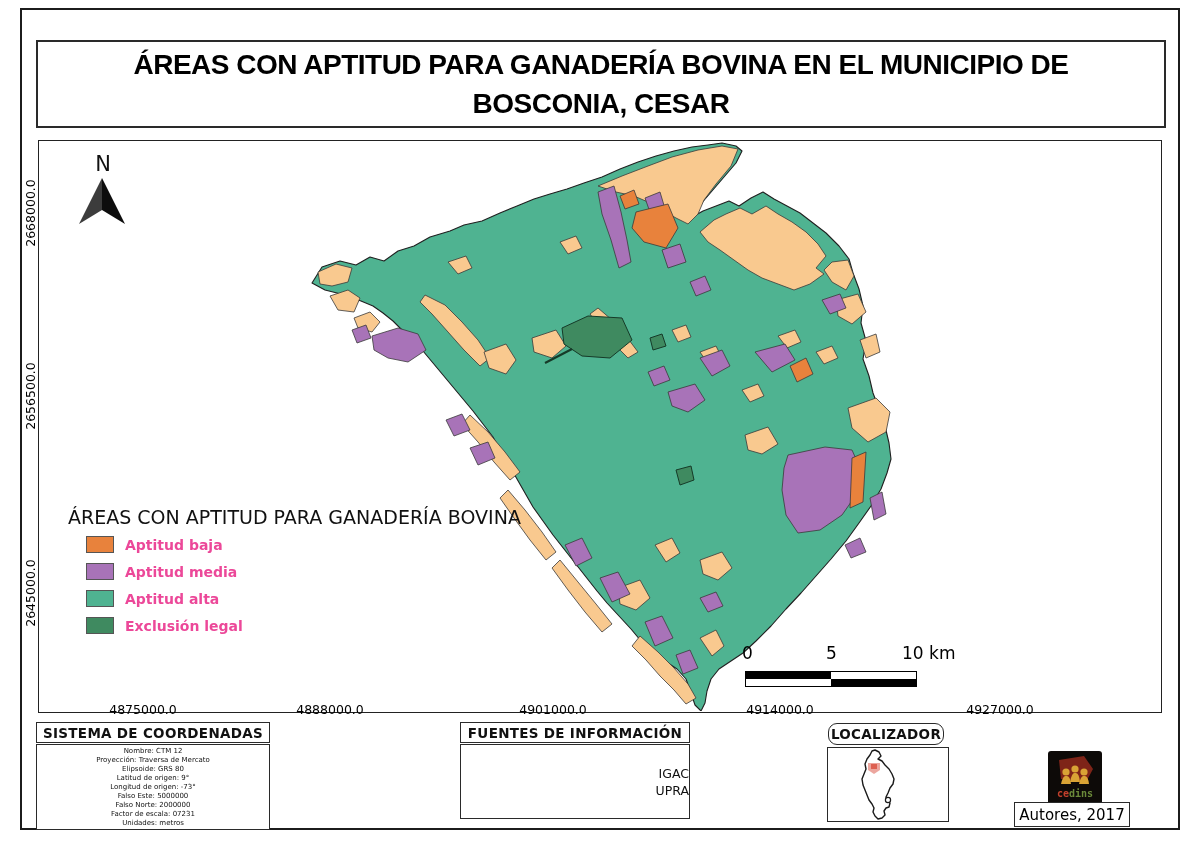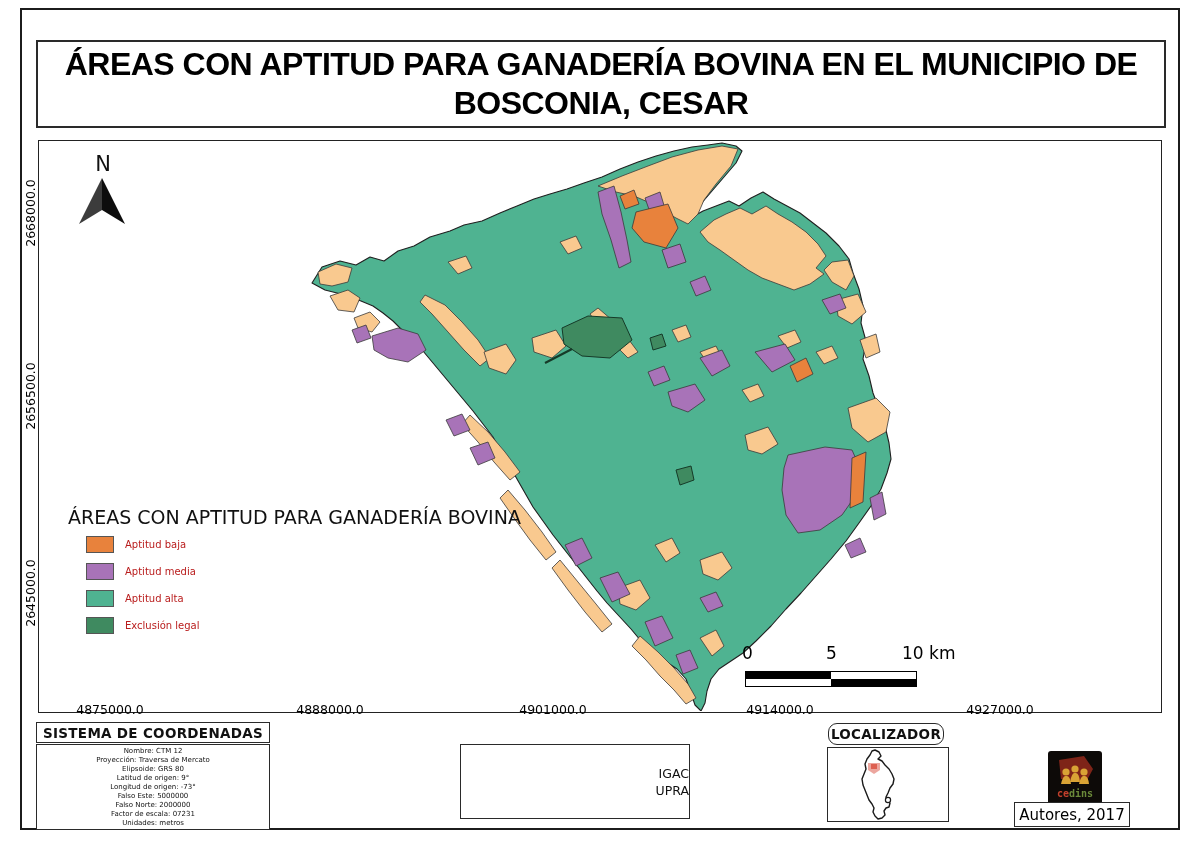--- a/index.html
+++ b/index.html
@@ -2,36 +2,36 @@
 <html style="--leg0: #E8823C; --leg1: #A873B8; --leg2: #4FB391; --leg3: #F9C98F; --leg4: #3F8A60;"><head>
 <meta charset="utf-8">
 <style>
   html,body{margin:0;padding:0;background:#fff;}
   body{font-family:"DejaVu Sans","Liberation Sans",sans-serif;color:#111;}
   .page{position:relative;width:1200px;height:848px;background:#fff;overflow:hidden;}
   .abs{position:absolute;}
   .outer-frame{left:20px;top:8px;width:1156px;height:818px;border:2px solid #1c1c1c;}
   .title-box{left:36px;top:40px;width:1126px;height:84px;border:2px solid #2a2a2a;
              display:flex;flex-direction:column;justify-content:center;align-items:center;}
-  .title-line{font-family:"Liberation Sans",sans-serif;font-weight:bold;font-size:32px;
+  .title-line{font-family:"Liberation Sans",sans-serif;font-weight:bold;font-size:28px;
               letter-spacing:-0.5px;line-height:39px;color:#000;white-space:nowrap;}
   .map-frame{left:38px;top:140px;width:1122px;height:571px;border:1.5px solid #222;background:#fff;}
   .map-svg{left:38px;top:140px;width:1122px;height:571px;}
   
   .ytick{transform:translate(-50%,-50%) rotate(-90deg);font-size:12.5px;white-space:nowrap;color:#000;}
   .xtick{transform:translateX(-50%);font-size:12.5px;white-space:nowrap;top:702px;color:#000;}
   
   .north{left:76px;top:152px;width:54px;height:84px;text-align:center;}
   .north-n{font-size:21px;color:#111;line-height:24px;}
   
   .legend{left:68px;top:506px;}
   .legend-title{font-size:19px;color:#111;margin-bottom:8px;}
   .legend-item{display:flex;align-items:center;margin:0 0 10px 18px;height:17px;}
   .legend-sw{width:28px;height:17px;border:1.5px solid #555;box-sizing:border-box;margin-right:11px;}
-  .legend-label{font-size:10px;color:#b91c1c;}
+  .legend-label{font-size:14px;color:#ec4899;font-weight:bold;}
   .sw0{background:var(--leg0);} .sw1{background:var(--leg1);} .sw2{background:var(--leg2);}
   .sw3{background:var(--leg3);} .sw4{background:var(--leg4);}
   .f0{fill:var(--leg0);} .f1{fill:var(--leg1);} .f2{fill:var(--leg2);}
   .f3{fill:var(--leg3);} .f4{fill:var(--leg4);}
   
   .sb-label{font-size:17px;color:#000;white-space:nowrap;}
   .scalebar{left:745px;top:671px;width:170px;height:14px;border:1.5px solid #000;
             display:grid;grid-template-columns:1fr 1fr;grid-template-rows:1fr 1fr;box-sizing:content-box;}
   .sb-b{background:#000;} .sb-w{background:#fff;}
   
@@ -145,21 +145,21 @@
     <svg width="54" height="50" viewBox="0 0 54 50">
       <polygon points="26,2 3,48 26,34" fill="#3c3c3c"></polygon>
       <polygon points="26,2 49,48 26,34" fill="#0d0d0d"></polygon>
     </svg>
   </div>
 
   <div class="abs ytick" style="left:30px;top:213px;">2668000.0</div>
   <div class="abs ytick" style="left:30px;top:396px;">2656500.0</div>
   <div class="abs ytick" style="left:30px;top:593px;">2645000.0</div>
 
-  <div class="abs xtick" style="left:110px;text-align:right;">4875000.0</div>
+  <div class="abs xtick" style="left:143px;text-align:right;">4875000.0</div>
   <div class="abs xtick" style="left:330px;">4888000.0</div>
   <div class="abs xtick" style="left:553px;">4901000.0</div>
   <div class="abs xtick" style="left:780px;">4914000.0</div>
   <div class="abs xtick" style="left:1000px;">4927000.0</div>
 
   <div class="abs legend">
     <div class="legend-title">ÁREAS CON APTITUD PARA GANADERÍA BOVINA</div>
     <div class="legend-item">
       <span class="legend-sw sw0"></span>
       <span class="legend-label">Aptitud baja</span>
@@ -194,20 +194,21 @@
     <div class="coords-line">Proyección: Traversa de Mercato</div>
     <div class="coords-line">Elipsoide: GRS 80</div>
     <div class="coords-line">Latitud de origen: 9°</div>
     <div class="coords-line">Longitud de origen: -73°</div>
     <div class="coords-line">Falso Este: 5000000</div>
     <div class="coords-line">Falso Norte: 2000000</div>
     <div class="coords-line">Factor de escala: 07231</div>
     <div class="coords-line">Unidades: metros</div>
   </div>
 
+  <div class="abs hdr-box" style="left:460px;top:722px;width:228px;height:19px;">FUENTES DE INFORMACIÓN</div>
   <div class="abs body-box sources-body" style="left:460px;top:744px;width:228px;height:73px;">
     <div class="sources-line">IGAC</div>
     <div class="sources-line">UPRA</div>
   </div>
 
   <div class="abs hdr-box" style="left:828px;top:723px;width:114px;height:20px;border-radius:9px;">LOCALIZADOR</div>
   <div class="abs body-box" style="left:827px;top:747px;width:120px;height:73px;">
     <svg width="120" height="73" viewBox="0 0 120 73">
       <path d="M47,2 51,4 53,8 50,11 54,13 57,17 61,21 64,26 66,31 65,36 62,40 60,45 58,49 59,53 62,55 61,59 58,60 56,63 57,67 54,70 50,71 47,68 45,64 46,60 44,56 41,52 39,47 37,42 35,37 34,31 36,26 38,21 37,16 39,11 42,7 44,3 Z" fill="#fff" stroke="#1a1a1a" stroke-width="1.4" stroke-linejoin="round"></path>
       <polygon points="40,15 52,15 52,22 46,26 40,22" fill="#E06A5E" opacity="0.6"></polygon>

